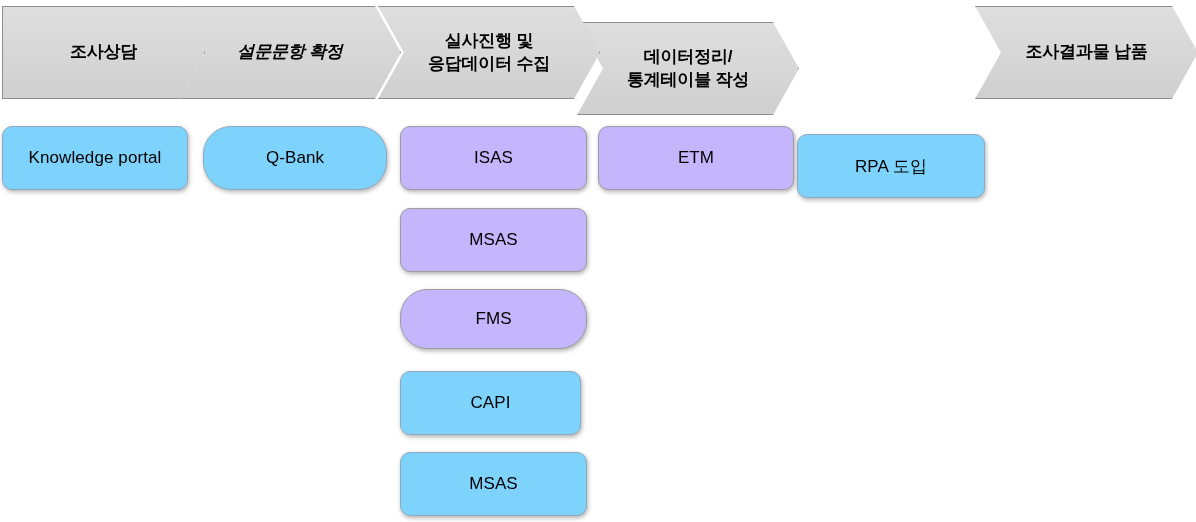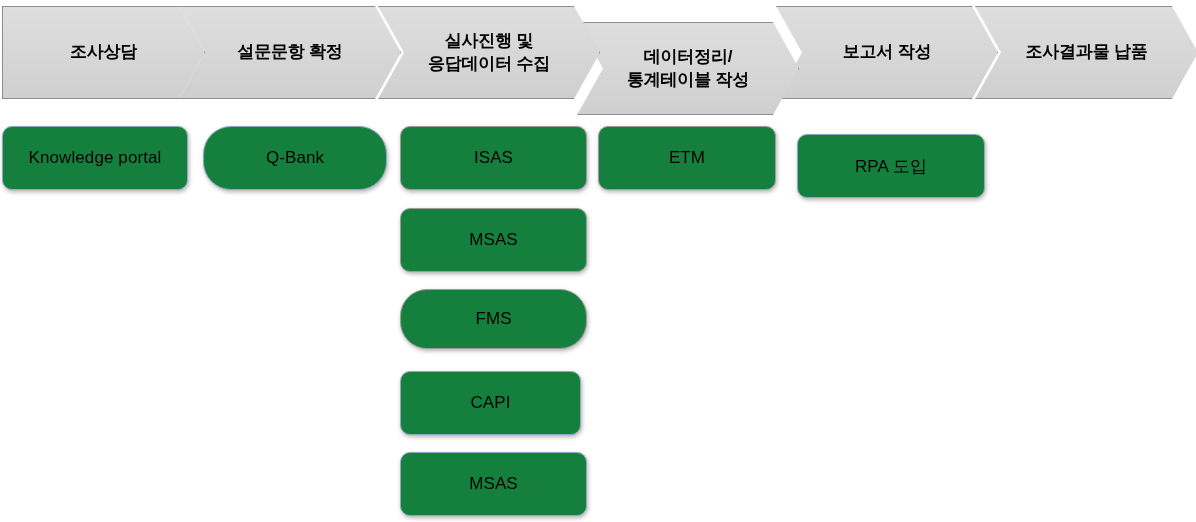--- a/index.html
+++ b/index.html
@@ -62,56 +62,53 @@
     position: absolute;
     box-sizing: border-box;
     border: 1px solid #9c9c9c;
     border-radius: 10px;
     display: flex;
     align-items: center;
     justify-content: center;
     font-size: 17px;
     color: #000000;
     letter-spacing: 0.1px;
-    background: #15803d;
+    background: #c4b5fd;
     filter: drop-shadow(1px 2px 2px rgba(0,0,0,0.30));
   }
   .sol-box.filled {
-    background: #15803d;
+    background: #7dd3fc;
     border-color: #8fa8bf;
     align-items: center;
   }
   .sol-label {
     display: block;
     padding: 0 4px;
     white-space: nowrap;
   }
 </style>
 </head>
 <body>
 
 <div id="canvas">
 
   <div id="chevron-band">
       <div class="chevron first" style="left: 0px; width: 203px; z-index: 20;">
         <span class="chevron-label">조사상담</span>
       </div>
-      <div class="chevron mid" style="left: 177px; width: 222px; z-index: 19;">
+      <div class="chevron mid" style="left: 177px; width: 222px; z-index: 19; font-style: italic;">
         <span class="chevron-label">설문문항 확정</span>
       </div>
       <div class="chevron mid" style="left: 376px; width: 222px; z-index: 18;">
         <span class="chevron-label">실사진행 및
 응답데이터 수집</span>
       </div>
       <div class="chevron mid" style="left: 575px; width: 222px; z-index: 17; margin-top: 16px;">
         <span class="chevron-label">데이터정리/
 통계테이블 작성</span>
-      </div>
-      <div class="chevron mid" style="left: 774px; width: 222px; z-index: 16;">
-        <span class="chevron-label">보고서 작성</span>
       </div>
       <div class="chevron mid" style="left: 973px; width: 223px; z-index: 15;">
         <span class="chevron-label">조사결과물 납품</span>
       </div>
     </div>
 
   <div id="solution-layer">
       <div class="sol-box filled" style="left: 2px; top: 126px; width: 186px; height: 64px;">
         <span class="sol-label">Knowledge  portal</span>
       </div>
@@ -126,21 +123,21 @@
       </div>
       <div class="sol-box" style="left: 400px; top: 289px; width: 187px; height: 60px; border-radius: 27px;">
         <span class="sol-label">FMS</span>
       </div>
       <div class="sol-box filled" style="left: 400px; top: 371px; width: 181px; height: 64px;">
         <span class="sol-label">CAPI</span>
       </div>
       <div class="sol-box filled" style="left: 400px; top: 452px; width: 187px; height: 64px;">
         <span class="sol-label">MSAS</span>
       </div>
-      <div class="sol-box" style="left: 598px; top: 126px; width: 178px; height: 64px;">
+      <div class="sol-box" style="left: 598px; top: 126px; width: 196px; height: 64px;">
         <span class="sol-label">ETM</span>
       </div>
       <div class="sol-box filled" style="left: 797px; top: 134px; width: 188px; height: 64px;">
         <span class="sol-label">RPA 도입</span>
       </div>
     </div>
 
 </div>
 
 </body></html>

